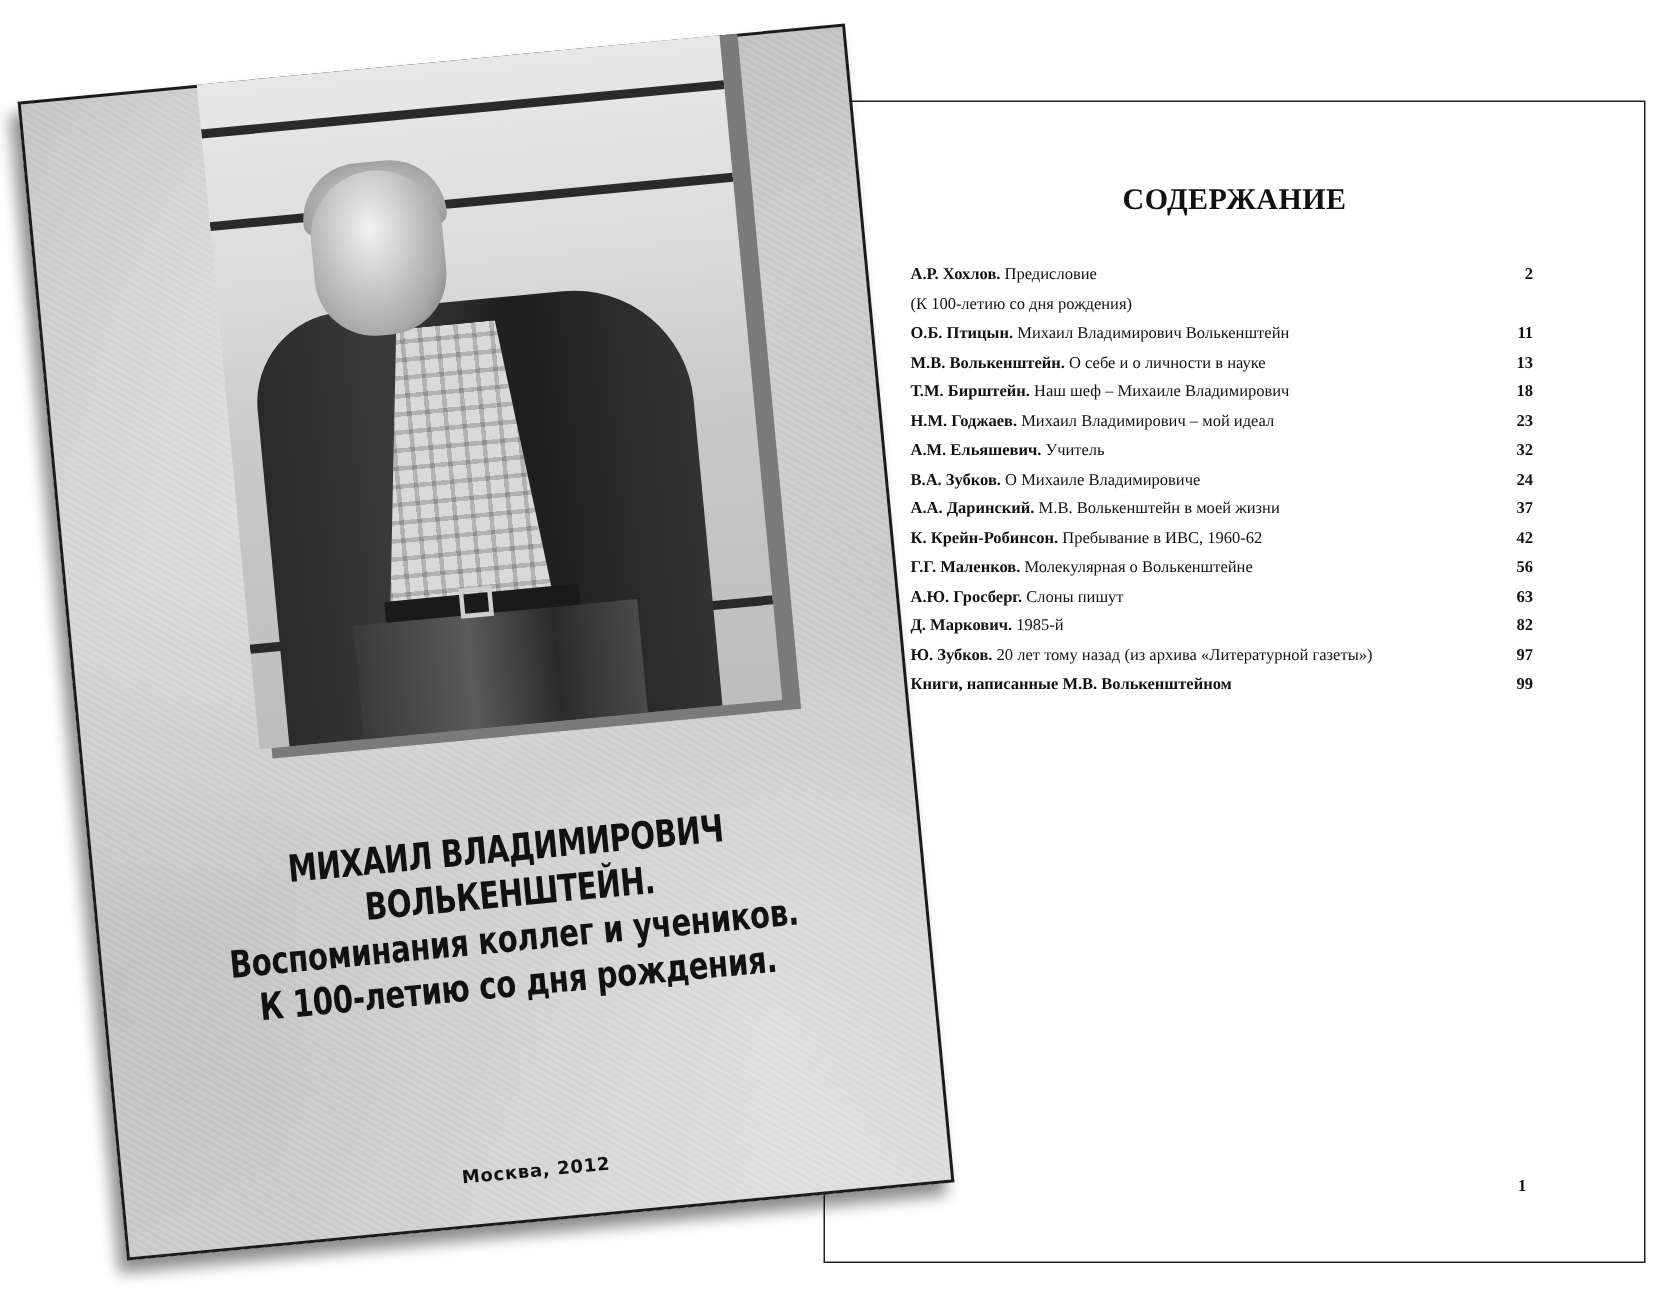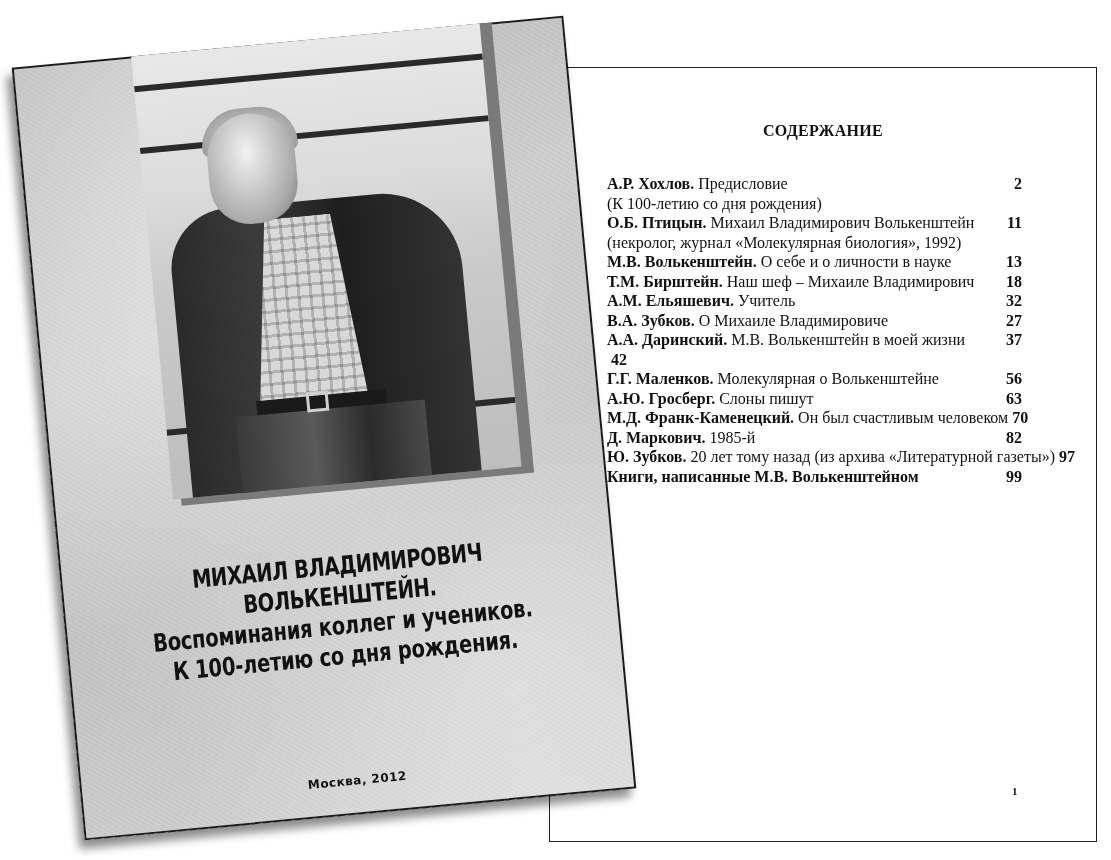--- a/index.html
+++ b/index.html
@@ -7,26 +7,26 @@
     width:1111px; height:860px; background:#ffffff; position:relative; overflow:hidden;
     font-family:"Liberation Serif", serif;
   }
   
   .toc-page {
     position:absolute; left:549px; top:67px; width:548px; height:775px;
     border:1.5px solid #222; background:#fff; box-sizing:border-box;
   }
   .toc-title {
     position:absolute; top:54px; left:0; width:100%; text-align:center;
-    font-weight:bold; font-size:16px; letter-spacing:0.3px; color:#111;
+    font-weight:bold; font-size:20px; letter-spacing:0.3px; color:#111;
   }
   .toc-list { position:absolute; left:57px; top:106px; width:415px; }
   .toc-row {
     display:flex; justify-content:space-between; align-items:baseline;
-    font-size:16px; line-height:19.5px; color:#111; white-space:nowrap;
+    font-size:11px; line-height:19.5px; color:#111; white-space:nowrap;
   }
   .toc-row .txt b { font-weight:bold; }
   .toc-row .pg { font-weight:bold; min-width:20px; text-align:right; }
   .toc-page-num {
     position:absolute; left:462px; top:717px; font-weight:bold; font-size:11px; color:#111;
   }
   
   .cover {
     position:absolute; left:47px; top:40px; width:550px; height:772px;
     transform:rotate(-5.4deg); transform-origin:center center;
@@ -109,57 +109,54 @@
       </div>
     <div class="toc-row">
         <span class="txt"><b></b><span>(К 100-летию со дня рождения)</span></span>
         <span class="pg"></span>
       </div>
     <div class="toc-row">
         <span class="txt"><b>О.Б. Птицын.</b> <span>Михаил Владимирович Волькенштейн</span></span>
         <span class="pg">11</span>
       </div>
     <div class="toc-row">
-        <span class="txt"><b></b><span>(некролог, журнал «Молекулярная биология», 1992)</span></span>
-        <span class="pg"></span>
-      </div>
-    <div class="toc-row">
         <span class="txt"><b>М.В. Волькенштейн.</b> <span>О себе и о личности в науке</span></span>
         <span class="pg">13</span>
       </div>
     <div class="toc-row">
         <span class="txt"><b>Т.М. Бирштейн.</b> <span>Наш шеф – Михаиле Владимирович</span></span>
         <span class="pg">18</span>
       </div>
     <div class="toc-row">
+        <span class="txt"><b>Н.М. Годжаев.</b> <span>Михаил Владимирович – мой идеал</span></span>
+        <span class="pg">23</span>
+      </div>
+    <div class="toc-row">
         <span class="txt"><b>А.М. Ельяшевич.</b> <span>Учитель</span></span>
         <span class="pg">32</span>
       </div>
     <div class="toc-row">
         <span class="txt"><b>В.А. Зубков.</b> <span>О Михаиле Владимировиче</span></span>
-        <span class="pg">27</span>
+        <span class="pg">24</span>
       </div>
     <div class="toc-row">
         <span class="txt"><b>А.А. Даринский.</b> <span> М.В. Волькенштейн в моей жизни</span></span>
         <span class="pg">37</span>
       </div>
     <div class="toc-row">
+        <span class="txt"><b>К. Крейн-Робинсон.</b> <span>Пребывание в ИВС,  1960-62</span></span>
         <span class="pg">42</span>
       </div>
     <div class="toc-row">
         <span class="txt"><b>Г.Г. Маленков.</b> <span>Молекулярная о Волькенштейне</span></span>
         <span class="pg">56</span>
       </div>
     <div class="toc-row">
         <span class="txt"><b>А.Ю. Гросберг.</b> <span>Слоны  пишут</span></span>
         <span class="pg">63</span>
-      </div>
-    <div class="toc-row">
-        <span class="txt"><b>М.Д. Франк-Каменецкий.</b> <span>Он был счастливым человеком</span></span>
-        <span class="pg">70</span>
       </div>
     <div class="toc-row">
         <span class="txt"><b>Д. Маркович.</b> <span>1985-й</span></span>
         <span class="pg">82</span>
       </div>
     <div class="toc-row">
         <span class="txt"><b>Ю. Зубков.</b> <span>20 лет тому назад (из архива «Литературной газеты»)</span></span>
         <span class="pg">97</span>
       </div>
     <div class="toc-row">

